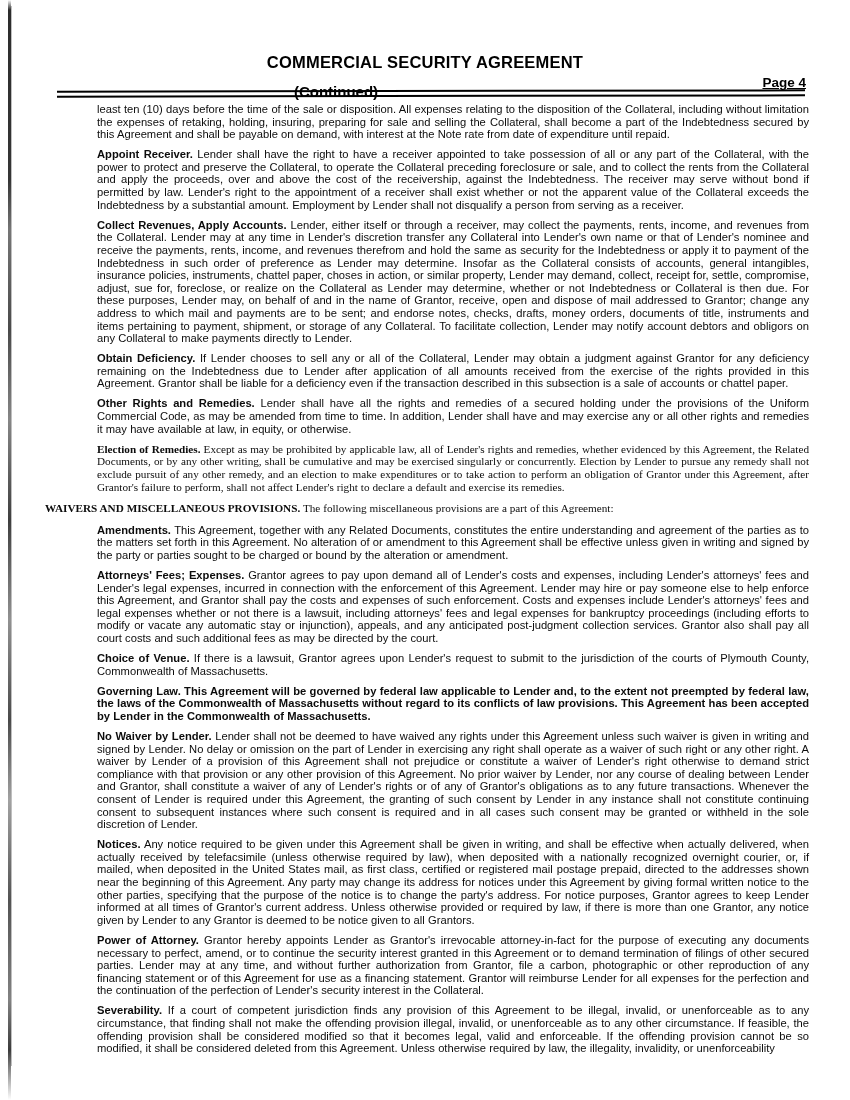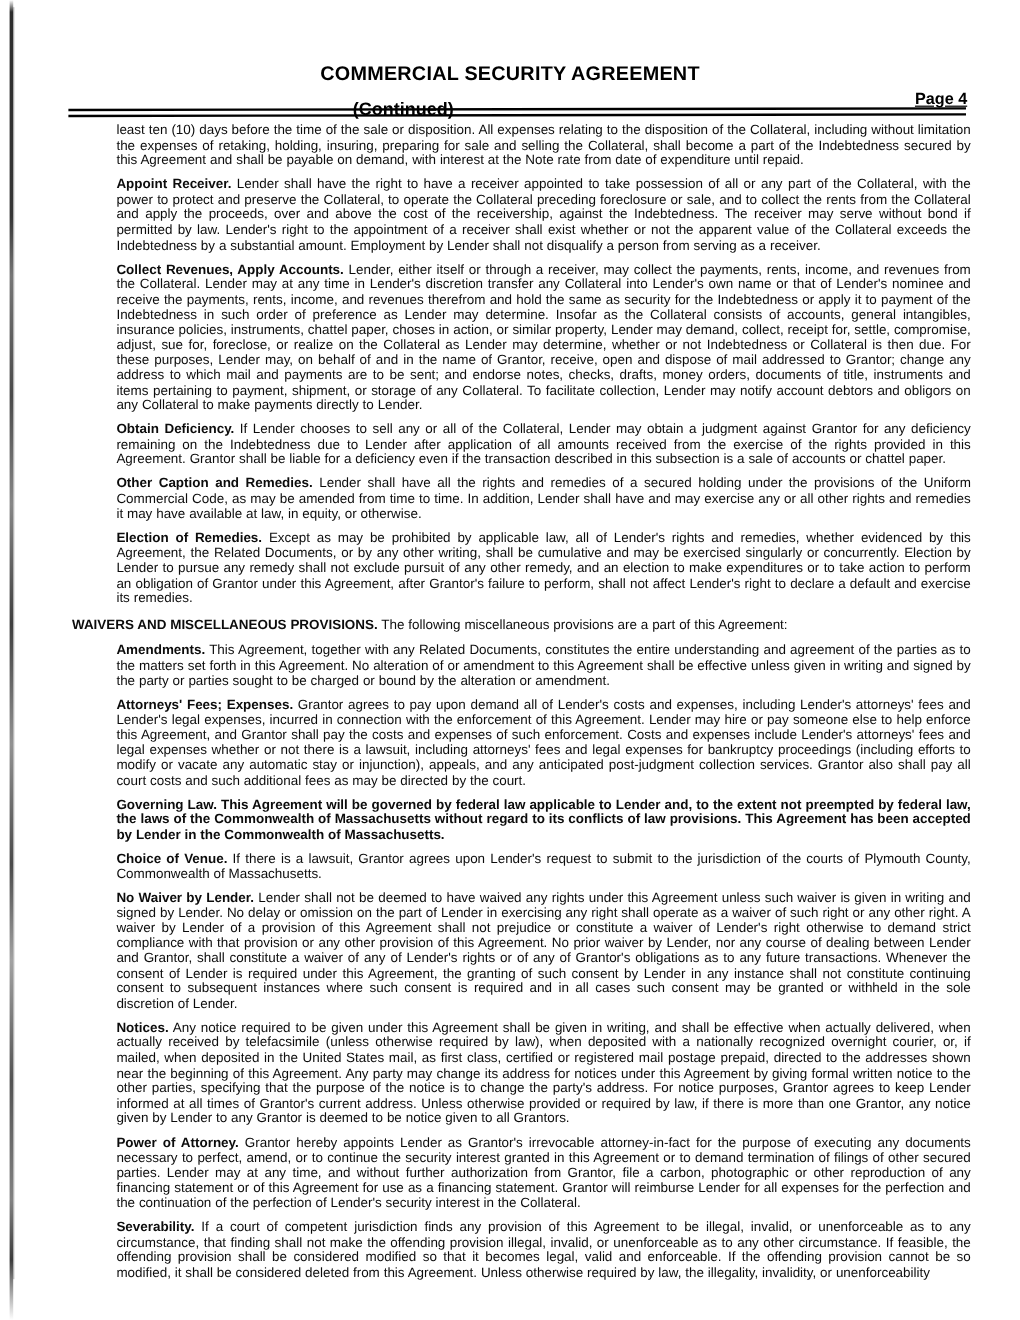--- a/index.html
+++ b/index.html
@@ -120,34 +120,35 @@
     margin: 0 0 7.5px 0;
     padding: 0;
     color: #0c0c0c;
     word-spacing: .1px;
   }
   .para.indent {
     margin-left: 97px;
     margin-right: 41px;
   }
   .para.flush {
-    margin-left: 60px;
+    margin-left: 45px;
     margin-right: 45px;
   }
   .para .lead {
     font-weight: bold;
   }
   .para.allbold {
     font-weight: bold;
   }
   .para.allbold .lead {
     font-weight: bold;
   }
   .sec-gap {
     margin-bottom: 9px;
+    font-family: Liberation Serif, serif;
   }
 </style>
 </head>
 <body>
 
 <div id="scan-edge"></div>
 <div id="scan-edge-2"></div>
 
 <div id="header">
   <div id="doc-title">COMMERCIAL SECURITY AGREEMENT</div>
@@ -160,34 +161,34 @@
 <div id="content">
 
   <p class="para indent"><span>least ten (10) days before the time of the sale or disposition.  All expenses relating to the disposition of the Collateral, including without limitation the expenses of retaking, holding, insuring, preparing for sale and selling the Collateral, shall become a part of the Indebtedness secured by this Agreement and shall be payable on demand, with interest at the Note rate from date of expenditure until repaid.</span></p>
 
   <p class="para indent"><span class="lead">Appoint Receiver.</span><span>  Lender shall have the right to have a receiver appointed to take possession of all or any part of the Collateral, with the power to protect and preserve the Collateral, to operate the Collateral preceding foreclosure or sale, and to collect the rents from the Collateral and apply the proceeds, over and above the cost of the receivership, against the Indebtedness.  The receiver may serve without bond if permitted by law.  Lender's right to the appointment of a receiver shall exist whether or not the apparent value of the Collateral exceeds the Indebtedness by a substantial amount.  Employment by Lender shall not disqualify a person from serving as a receiver.</span></p>
 
   <p class="para indent"><span class="lead">Collect Revenues, Apply Accounts.</span><span>  Lender, either itself or through a receiver, may collect the payments, rents, income, and revenues from the Collateral.  Lender may at any time in Lender's discretion transfer any Collateral into Lender's own name or that of Lender's nominee and receive the payments, rents, income, and revenues therefrom and hold the same as security for the Indebtedness or apply it to payment of the Indebtedness in such order of preference as Lender may determine.  Insofar as the Collateral consists of accounts, general intangibles, insurance policies, instruments, chattel paper, choses in action, or similar property, Lender may demand, collect, receipt for, settle, compromise, adjust, sue for, foreclose, or realize on the Collateral as Lender may determine, whether or not Indebtedness or Collateral is then due.  For these purposes, Lender may, on behalf of and in the name of Grantor, receive, open and dispose of mail addressed to Grantor; change any address to which mail and payments are to be sent; and endorse notes, checks, drafts, money orders, documents of title, instruments and items pertaining to payment, shipment, or storage of any Collateral.  To facilitate collection, Lender may notify account debtors and obligors on any Collateral to make payments directly to Lender.</span></p>
 
   <p class="para indent"><span class="lead">Obtain Deficiency.</span><span>  If Lender chooses to sell any or all of the Collateral, Lender may obtain a judgment against Grantor for any deficiency remaining on the Indebtedness due to Lender after application of all amounts received from the exercise of the rights provided in this Agreement.  Grantor shall be liable for a deficiency even if the transaction described in this subsection is a sale of accounts or chattel paper.</span></p>
 
-  <p class="para indent"><span class="lead">Other Caption and Remedies.</span><span>  Lender shall have all the rights and remedies of a secured holding under the provisions of the Uniform Commercial Code, as may be amended from time to time.  In addition, Lender shall have and may exercise any or all other rights and remedies it may have available at law, in equity, or otherwise.</span></p>
+  <p class="para indent"><span class="lead">Other Rights and Remedies.</span><span>  Lender shall have all the rights and remedies of a secured holding under the provisions of the Uniform Commercial Code, as may be amended from time to time.  In addition, Lender shall have and may exercise any or all other rights and remedies it may have available at law, in equity, or otherwise.</span></p>
 
   <p class="para indent sec-gap"><span class="lead">Election of Remedies.</span><span>  Except as may be prohibited by applicable law, all of Lender's rights and remedies, whether evidenced by this Agreement, the Related Documents, or by any other writing, shall be cumulative and may be exercised singularly or concurrently.  Election by Lender to pursue any remedy shall not exclude pursuit of any other remedy, and an election to make expenditures or to take action to perform an obligation of Grantor under this Agreement, after Grantor's failure to perform, shall not affect Lender's right to declare a default and exercise its remedies.</span></p>
 
   <p class="para flush sec-gap"><span class="lead">WAIVERS AND MISCELLANEOUS PROVISIONS.</span><span>  The following miscellaneous provisions are a part of this Agreement:</span></p>
 
   <p class="para indent"><span class="lead">Amendments.</span><span>  This Agreement, together with any Related Documents, constitutes the entire understanding and agreement of the parties as to the matters set forth in this Agreement.  No alteration of or amendment to this Agreement shall be effective unless given in writing and signed by the party or parties sought to be charged or bound by the alteration or amendment.</span></p>
 
   <p class="para indent"><span class="lead">Attorneys' Fees; Expenses.</span><span>  Grantor agrees to pay upon demand all of Lender's costs and expenses, including Lender's attorneys' fees and Lender's legal expenses, incurred in connection with the enforcement of this Agreement.  Lender may hire or pay someone else to help enforce this Agreement, and Grantor shall pay the costs and expenses of such enforcement.  Costs and expenses include Lender's attorneys' fees and legal expenses whether or not there is a lawsuit, including attorneys' fees and legal expenses for bankruptcy proceedings (including efforts to modify or vacate any automatic stay or injunction), appeals, and any anticipated post-judgment collection services.  Grantor also shall pay all court costs and such additional fees as may be directed by the court.</span></p>
 
 
+  <p class="para indent"><span class="lead">Choice of Venue.</span><span>  If there is a lawsuit, Grantor agrees upon Lender's request to submit to the jurisdiction of the courts of Plymouth County, Commonwealth of Massachusetts.</span></p>
+
   <p class="para indent allbold"><span class="lead">Governing Law.</span><span>  This Agreement will be governed by federal law applicable to Lender and, to the extent not preempted by federal law, the laws of the Commonwealth of Massachusetts without regard to its conflicts of law provisions.  This Agreement has been accepted by Lender in the Commonwealth of Massachusetts.</span></p>
-
-  <p class="para indent"><span class="lead">Choice of Venue.</span><span>  If there is a lawsuit, Grantor agrees upon Lender's request to submit to the jurisdiction of the courts of Plymouth County, Commonwealth of Massachusetts.</span></p>
 
   <p class="para indent"><span class="lead">No Waiver by Lender.</span><span>  Lender shall not be deemed to have waived any rights under this Agreement unless such waiver is given in writing and signed by Lender.  No delay or omission on the part of Lender in exercising any right shall operate as a waiver of such right or any other right.  A waiver by Lender of a provision of this Agreement shall not prejudice or constitute a waiver of Lender's right otherwise to demand strict compliance with that provision or any other provision of this Agreement.  No prior waiver by Lender, nor any course of dealing between Lender and Grantor, shall constitute a waiver of any of Lender's rights or of any of Grantor's obligations as to any future transactions.  Whenever the consent of Lender is required under this Agreement, the granting of such consent by Lender in any instance shall not constitute continuing consent to subsequent instances where such consent is required and in all cases such consent may be granted or withheld in the sole discretion of Lender.</span></p>
 
   <p class="para indent"><span class="lead">Notices.</span><span>  Any notice required to be given under this Agreement shall be given in writing, and shall be effective when actually delivered, when actually received by telefacsimile (unless otherwise required by law), when deposited with a nationally recognized overnight courier, or, if mailed, when deposited in the United States mail, as first class, certified or registered mail postage prepaid, directed to the addresses shown near the beginning of this Agreement.  Any party may change its address for notices under this Agreement by giving formal written notice to the other parties, specifying that the purpose of the notice is to change the party's address.  For notice purposes, Grantor agrees to keep Lender informed at all times of Grantor's current address.  Unless otherwise provided or required by law, if there is more than one Grantor, any notice given by Lender to any Grantor is deemed to be notice given to all Grantors.</span></p>
 
   <p class="para indent"><span class="lead">Power of Attorney.</span><span>  Grantor hereby appoints Lender as Grantor's irrevocable attorney-in-fact for the purpose of executing any documents necessary to perfect, amend, or to continue the security interest granted in this Agreement or to demand termination of filings of other secured parties.  Lender may at any time, and without further authorization from Grantor, file a carbon, photographic or other reproduction of any financing statement or of this Agreement for use as a financing statement.  Grantor will reimburse Lender for all expenses for the perfection and the continuation of the perfection of Lender's security interest in the Collateral.</span></p>
 
   <p class="para indent"><span class="lead">Severability.</span><span>  If a court of competent jurisdiction finds any provision of this Agreement to be illegal, invalid, or unenforceable as to any circumstance, that finding shall not make the offending provision illegal, invalid, or unenforceable as to any other circumstance.  If feasible, the offending provision shall be considered modified so that it becomes legal, valid and enforceable.  If the offending provision cannot be so modified, it shall be considered deleted from this Agreement.  Unless otherwise required by law, the illegality, invalidity, or unenforceability</span></p>
 
 </div>

